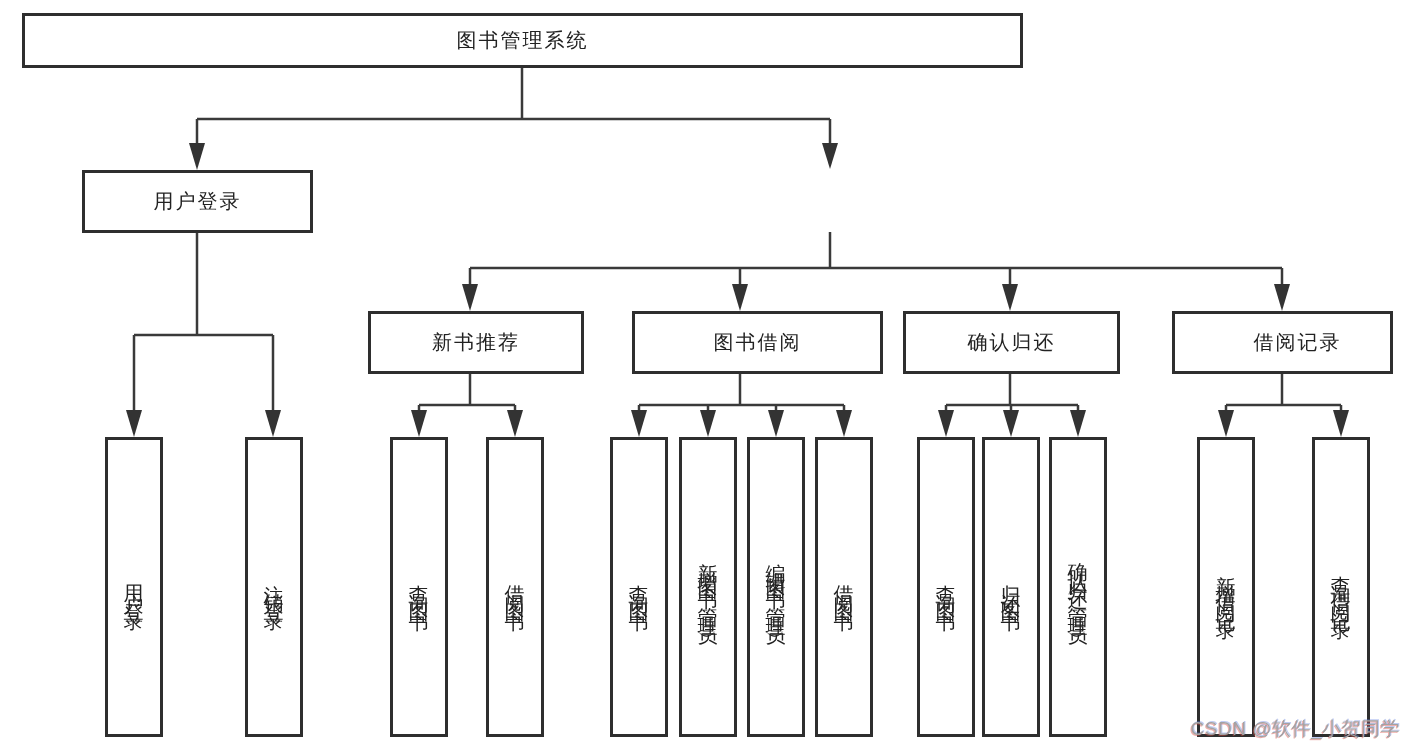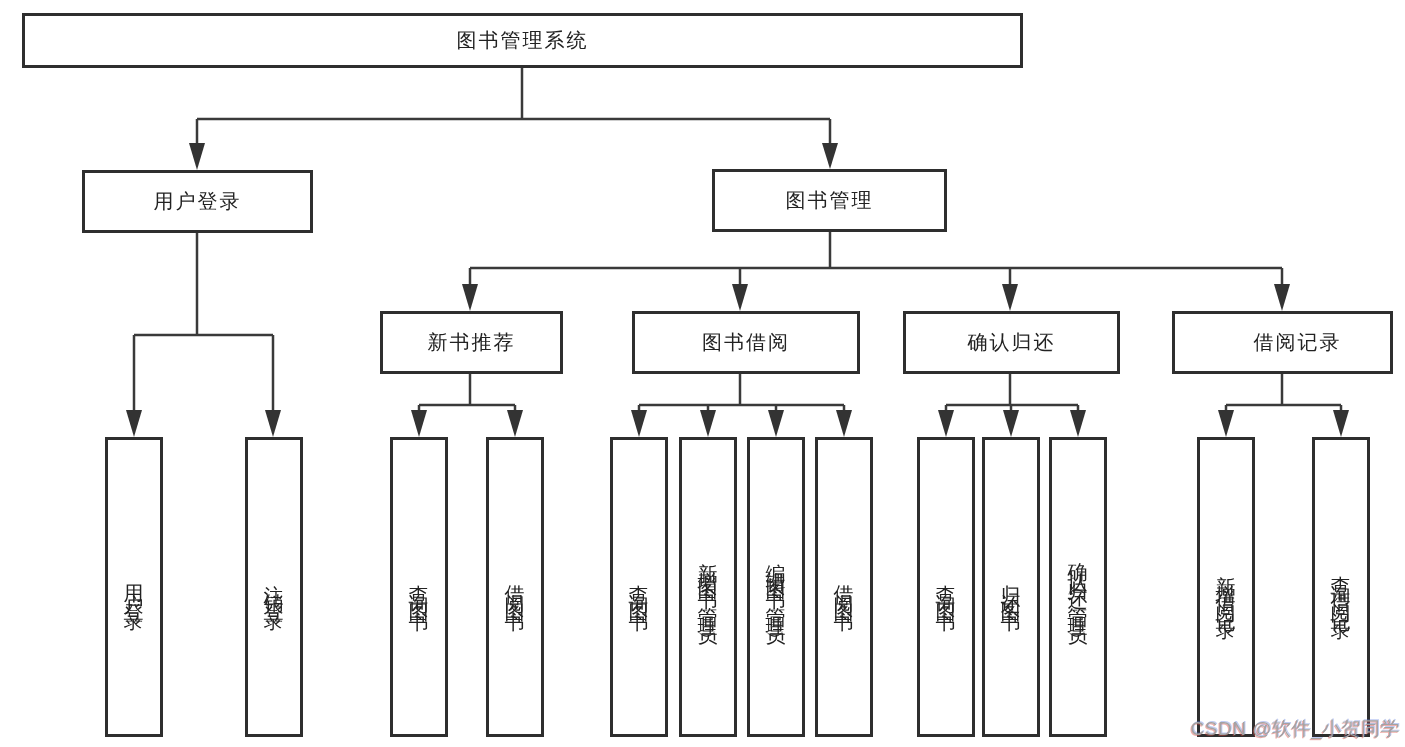--- a/index.html
+++ b/index.html
@@ -49,22 +49,22 @@
     font-size: 19px;
     letter-spacing: 0.5px;
     color: #a3a3a3;
     text-shadow: -1px 1px 0 rgba(221, 75, 68, 0.45), 1px -1px 0 rgba(96, 125, 225, 0.40);
     margin-left: 31px;
   }
   
   #n-root        { left: 22px;   top: 13px;  width: 1001px; height: 55px; }
   #n-user-login  { left: 82px;   top: 170px; width: 231px; }
   #n-book-mgmt   { left: 712px;  top: 169px; width: 235px; }
-  #n-new-book    { left: 380px;  top: 311px; width: 183px; }
-  #n-book-borrow { left: 632px;  top: 311px; width: 228px; }
+  #n-new-book    { left: 368px;  top: 311px; width: 216px; }
+  #n-book-borrow { left: 632px;  top: 311px; width: 251px; }
   #n-cur-borrow  { left: 903px;  top: 311px; width: 217px; }
   #n-rec-borrow  { left: 1172px; top: 311px; width: 221px; padding-left: 30px; }
   #l-a1 { left: 105px; }
   #l-a2 { left: 245px; }
   #l-b1 { left: 390px; }
   #l-b2 { left: 486px; }
   #l-c1 { left: 610px; }
   #l-c2 { left: 679px; }
   #l-c3 { left: 747px; }
   #l-c4 { left: 815px; }
@@ -145,23 +145,20 @@
     </g>
   </svg>
 
   <div class="node" id="n-root">
     <span>图书管理系统</span>
   </div>
 
   <div class="node hnode" id="n-user-login">
     <span>用户登录</span>
   </div>
-  <div class="node hnode" id="n-book-mgmt">
-    <span>图书管理</span>
-  </div>
 
   <div class="node hnode" id="n-new-book">
     <span>新书推荐</span>
   </div>
   <div class="node hnode" id="n-book-borrow">
     <span>图书借阅</span>
   </div>
   <div class="node hnode" id="n-cur-borrow">
     <span>确认归还</span>
   </div>

